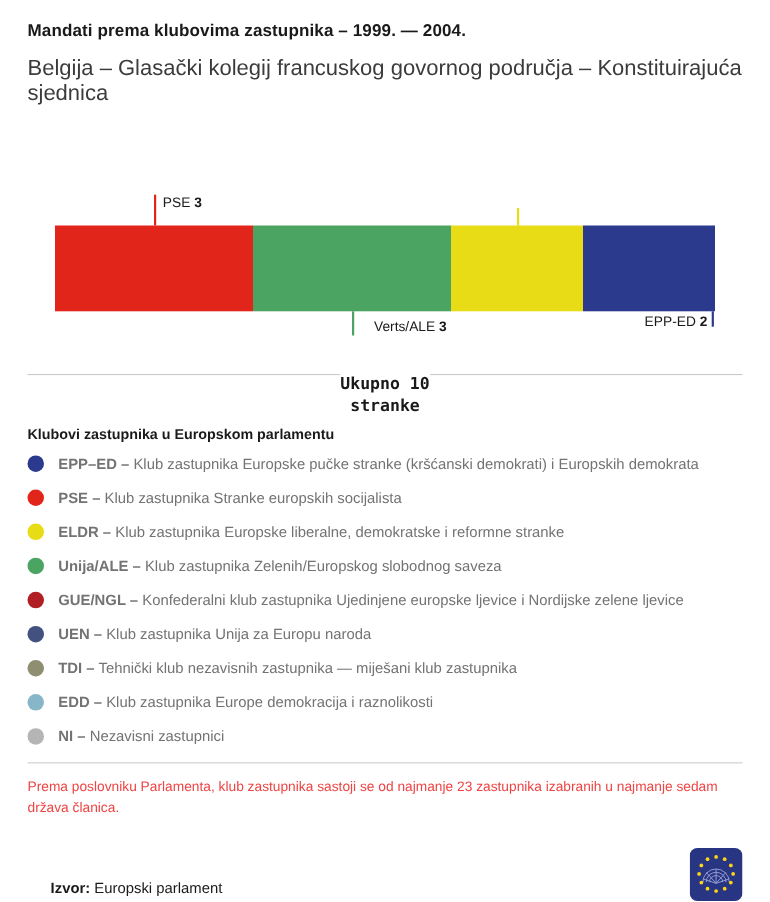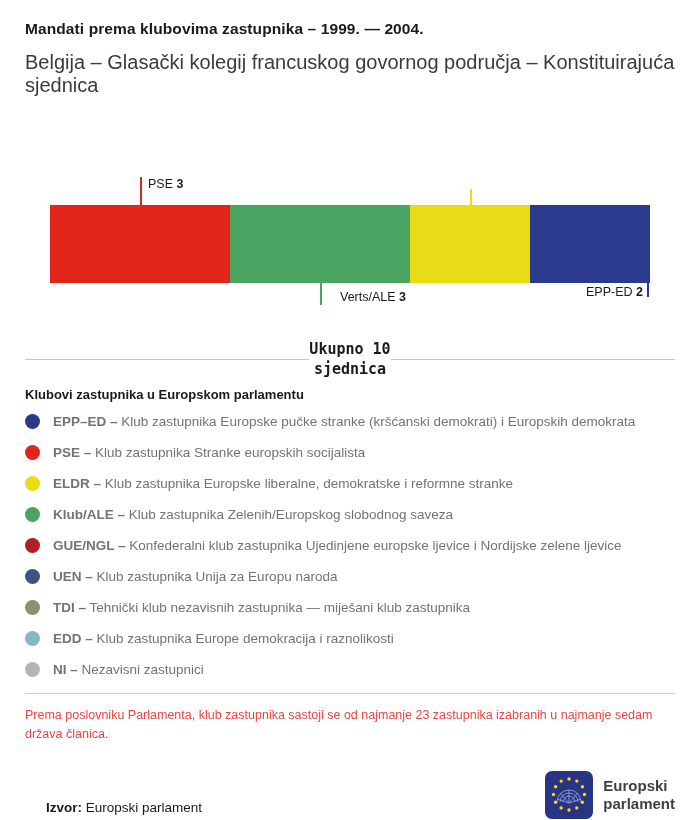--- a/index.html
+++ b/index.html
@@ -23,21 +23,21 @@
   .leader-pse   { left: 115px; top: 4px;   height: 28px; }
   .text-pse     { left: 123px; top: 4px; }
   .leader-eldr  { left: 445px; top: 16px;  height: 16px; }
   .text-eldr    { left: 453px; top: 31px; }
   .leader-verts { left: 295px; top: 110px; height: 22px; }
   .text-verts   { left: 315px; top: 117px; }
   .leader-epp   { left: 622px; top: 110px; height: 14px; }
   .text-epp     { right: 32px; top: 112px; }
 
   
-  .total-row { display: flex; align-items: center; margin-top: 22px; }
+  .total-row { display: flex; align-items: flex-start; margin-top: 22px; }
   .rule { flex: 1; height: 1px; background: #c9c9c9; }
   .total-text {
     font-family: "DejaVu Sans Mono", monospace;
     font-weight: bold; font-size: 15px; line-height: 1.3; text-align: center;
   }
 
   
   .legend-heading { font-size: 13px; font-weight: bold; margin-top: 8px; }
   .legend { margin-top: 12px; }
   .legend-row { display: flex; align-items: center; margin-bottom: 16px; }
@@ -81,21 +81,21 @@
     <span class="ann-text text-verts"><span>Verts/ALE</span> <b>3</b></span>
 
     <span class="leader leader-epp" style="background: rgb(43, 58, 140);"></span>
     <span class="ann-text text-epp"><span>EPP-ED</span> <b>2</b></span>
   </div>
 
   <div class="total-row">
     <span class="rule"></span>
     <span class="total-text">
       <div>Ukupno 10</div>
-      <div>sjednica</div>
+      <div>stranke</div>
     </span>
     <span class="rule"></span>
   </div>
 
   <h2 class="legend-heading">Klubovi zastupnika u Europskom parlamentu</h2>
 
   <div class="legend">
     <div class="legend-row">
       <span class="dot" style="background: rgb(43, 58, 140);"></span>
       <span class="legend-text"><b>EPP–ED –</b> <span>Klub zastupnika Europske pučke stranke (kršćanski demokrati) i Europskih demokrata</span></span>
@@ -103,21 +103,21 @@
     <div class="legend-row">
       <span class="dot" style="background: rgb(225, 37, 27);"></span>
       <span class="legend-text"><b>PSE –</b> <span>Klub zastupnika Stranke europskih socijalista</span></span>
     </div>
     <div class="legend-row">
       <span class="dot" style="background: rgb(232, 220, 22);"></span>
       <span class="legend-text"><b>ELDR –</b> <span>Klub zastupnika Europske liberalne, demokratske i reformne stranke</span></span>
     </div>
     <div class="legend-row">
       <span class="dot" style="background: rgb(75, 164, 98);"></span>
-      <span class="legend-text"><b>Klub/ALE –</b> <span>Klub zastupnika Zelenih/Europskog slobodnog saveza</span></span>
+      <span class="legend-text"><b>Unija/ALE –</b> <span>Klub zastupnika Zelenih/Europskog slobodnog saveza</span></span>
     </div>
     <div class="legend-row">
       <span class="dot" style="background: rgb(176, 31, 36);"></span>
       <span class="legend-text"><b>GUE/NGL –</b> <span>Konfederalni klub zastupnika Ujedinjene europske ljevice i Nordijske zelene ljevice</span></span>
     </div>
     <div class="legend-row">
       <span class="dot" style="background: rgb(67, 81, 129);"></span>
       <span class="legend-text"><b>UEN –</b> <span>Klub zastupnika Unija za Europu naroda</span></span>
     </div>
     <div class="legend-row">
@@ -162,20 +162,16 @@
           <circle cx="37.4" cy="31.3" r="1.7"></circle>
           <circle cx="31.8" cy="36.9" r="1.7"></circle>
           <circle cx="24" cy="39" r="1.7"></circle>
           <circle cx="16.2" cy="36.9" r="1.7"></circle>
           <circle cx="10.6" cy="31.3" r="1.7"></circle>
           <circle cx="8.5" cy="23.5" r="1.7"></circle>
           <circle cx="10.6" cy="15.8" r="1.7"></circle>
           <circle cx="16.2" cy="10.1" r="1.7"></circle>
         </g>
       </svg>
-      <div class="logo-text">
-        <div>Europski</div>
-        <div>parlament</div>
-      </div>
     </div>
   </div>
 
 </div>
 
 </body></html>

